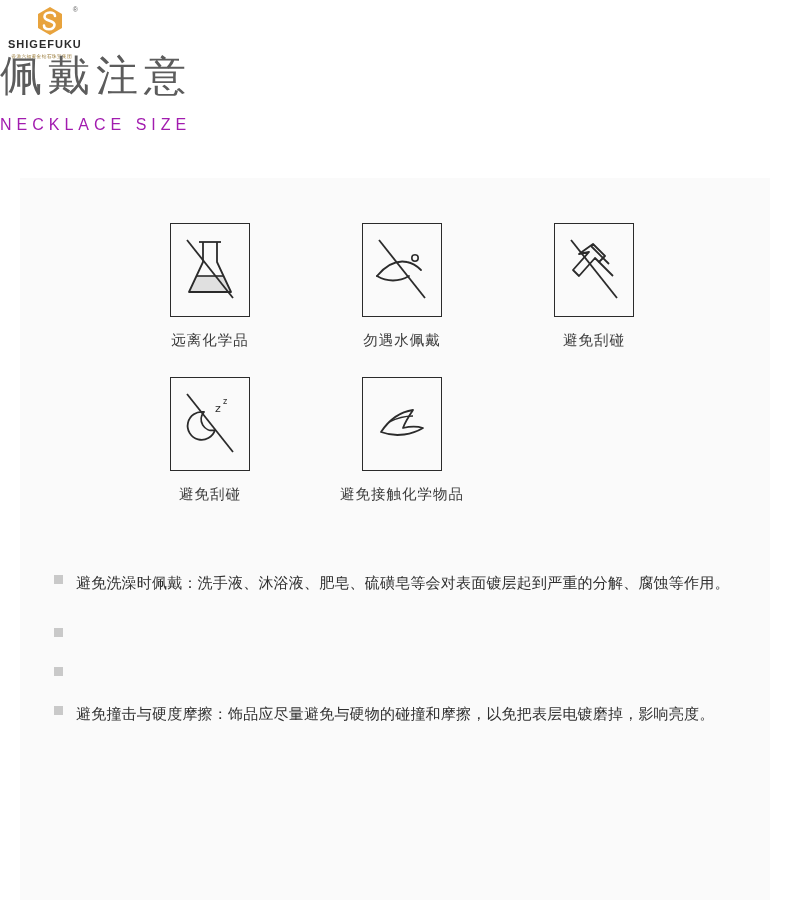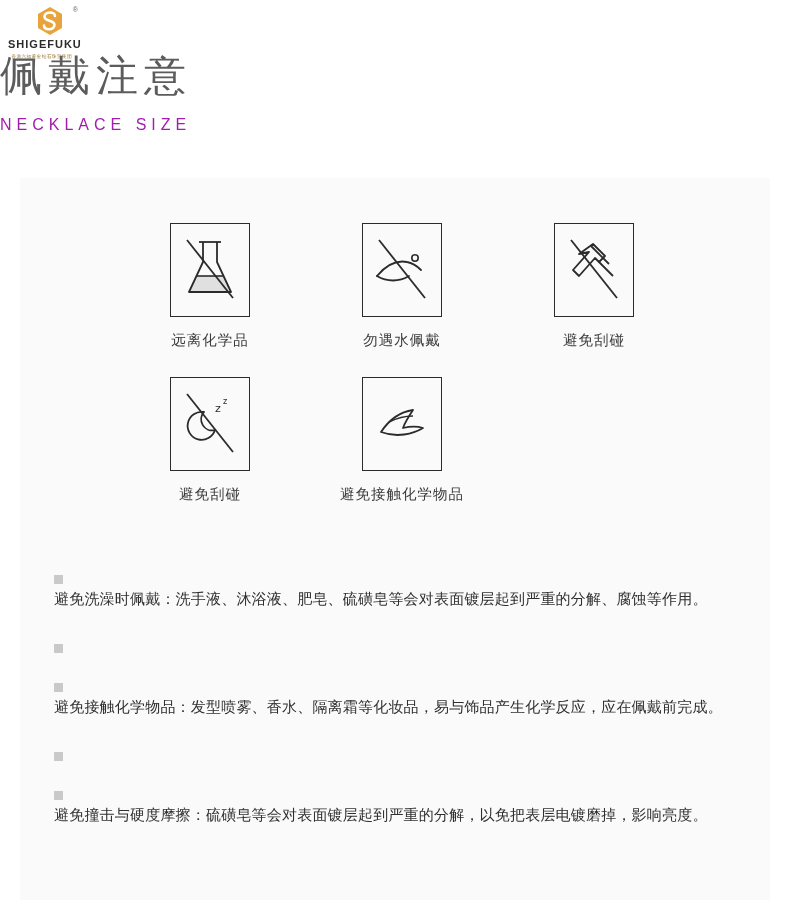--- a/index.html
+++ b/index.html
@@ -120,21 +120,20 @@
   .notes {
     position: absolute;
     left: 34px;
     top: 390px;
     width: 690px;
   }
   .note {
     display: flex;
     align-items: flex-start;
     margin-bottom: 23px;
-    flex-direction: column;
   }
   .note-bullet {
     width: 9px;
     height: 9px;
     background: #c9c9c9;
     margin-top: 7px;
     margin-right: 13px;
     flex: 0 0 auto;
   }
   .note-text {
@@ -234,24 +233,20 @@
   <div class="notes">
     <div class="note">
       <span class="note-bullet"></span>
       <span class="note-text">避免洗澡时佩戴：洗手液、沐浴液、肥皂、硫磺皂等会对表面镀层起到严重的分解、腐蚀等作用。</span>
     </div>
     <div class="note">
       <span class="note-bullet"></span>
     </div>
     <div class="note">
       <span class="note-bullet"></span>
-      <span class="note-text">避免接触化学物品：发型喷雾、香水、隔离霜等化妆品，易与饰品产生化学反应，应在佩戴前完成。</span>
-    </div>
-    <div class="note">
-      <span class="note-bullet"></span>
-    </div>
-    <div class="note">
-      <span class="note-bullet"></span>
-      <span class="note-text">避免撞击与硬度摩擦：硫磺皂等会对表面镀层起到严重的分解，以免把表层电镀磨掉，影响亮度。</span>
+    </div>
+    <div class="note">
+      <span class="note-bullet"></span>
+      <span class="note-text">避免撞击与硬度摩擦：饰品应尽量避免与硬物的碰撞和摩擦，以免把表层电镀磨掉，影响亮度。</span>
     </div>
   </div>
 
 </div>
 
 </body></html>

